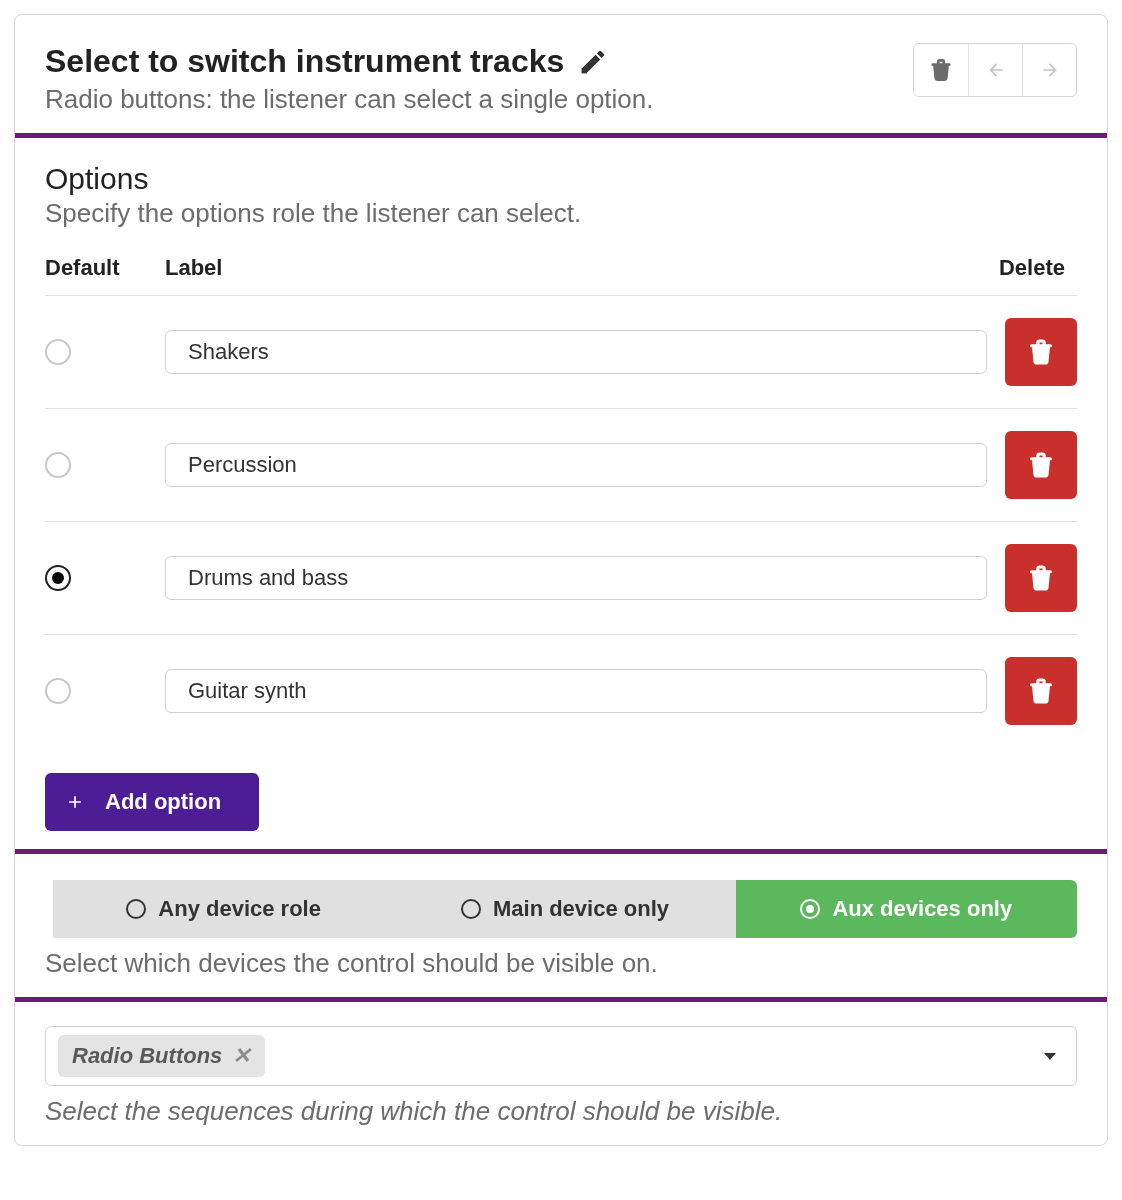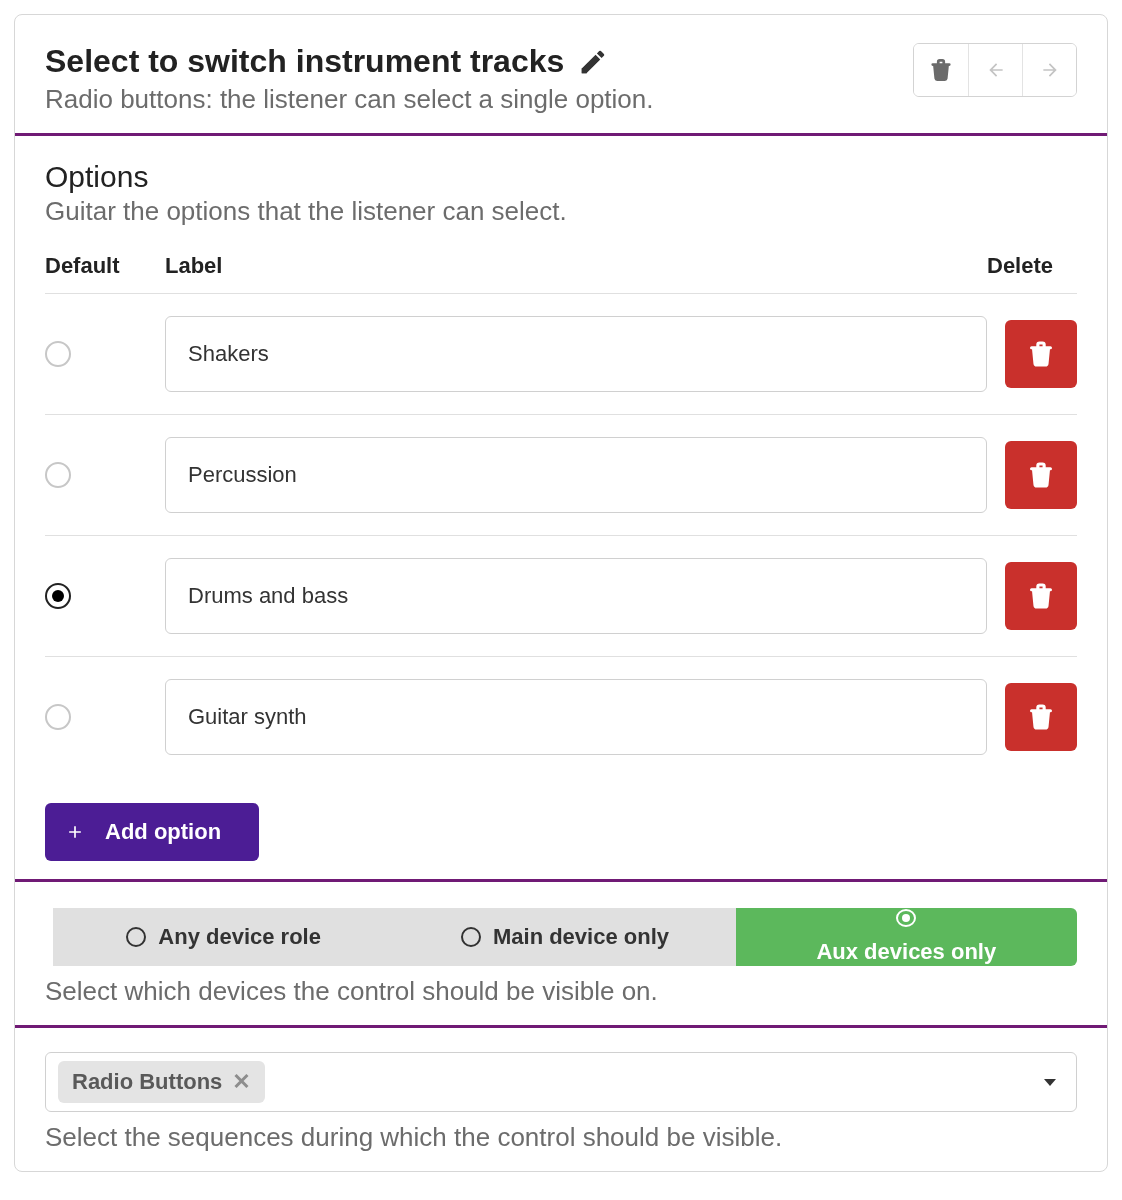--- a/index.html
+++ b/index.html
@@ -13,23 +13,23 @@
   }
   .panel {
     width: 1094px;
     border: 1px solid #d7d7d7;
     border-radius: 8px;
     overflow: hidden;
     margin: 0 auto;
   }
   .section {
     padding: 24px 30px 18px 30px;
-    border-bottom: 3px solid #701a75;
-  }
-  .section:last-child { border-bottom:none; }
+    border-bottom: 5px solid #701a75;
+  }
+  .section:last-child { border-bottom:none;font-style:italic; }
   .header-row {
     display:flex;
     justify-content:space-between;
     align-items:flex-start;
   }
   .title-block { flex:1; }
   .title {
     font-size: 32px;
     font-weight: 700;
     color:#222;
@@ -79,38 +79,38 @@
     align-items:center;
     gap:0;
   }
   .opt-head {
     font-size:22px;
     font-weight:700;
     color:#222;
     padding-bottom:14px;
     border-bottom:1px solid #e0e0e0;
   }
-  .opt-head .col-delete { text-align:left; }
+  .opt-head .col-delete { text-align:center; }
   .opt-row {
     padding:22px 0;
     border-bottom:1px solid #e0e0e0;
   }
   .opt-row:last-of-type { border-bottom:none; }
   .radio {
     width:26px;height:26px;border:2px solid #c7c7c7;border-radius:50%;
     background:#fff; display:inline-flex;align-items:center;justify-content:center;
     cursor:pointer;
   }
   .radio.checked { border-color:#222; }
   .radio.checked::after {
     content:""; width:12px;height:12px;border-radius:50%;background:#000;
   }
   .label-input {
     width:100%;
-    height:76px;
+    height:44px;
     border:1px solid #d0d0d0;
     border-radius:6px;
     font-size:22px;
     padding:0 22px;
     color:#333;
   }
   .del-btn {
     width:72px;height:68px;
     background:#c9302c;
     border:none;border-radius:6px;
@@ -149,21 +149,20 @@
     height:58px;
     font-size:22px;
     font-weight:700;
     color:#333;
     display:flex;align-items:center;justify-content:center;gap:12px;
     cursor:pointer;
   }
   .seg .seg-btn.selected {
     background:#5cb85c;
     color:#fff;
-    flex-direction:column;
   }
   .seg .seg-btn .ring {
     width:20px;height:20px;border:2.6px solid currentColor;border-radius:50%;
     display:inline-flex;align-items:center;justify-content:center;
   }
   .seg .seg-btn.selected .ring::after {
     content:"";width:8px;height:8px;border-radius:50%;background:currentColor;
   }
   .section.seg-section { padding-top:22px; padding-bottom:18px; }
   .help-text { margin-top:10px; }
@@ -230,21 +229,21 @@
                 <path d="M4 11h12.17l-5.59-5.59L12 4l8 8-8 8-1.41-1.41L16.17 13H4v-2z"></path>
               </svg>
           </span>
         </button>
       </div>
     </div>
   </div>
 
   <div class="section">
     <h3 class="options-title">Options</h3>
-    <div class="subtitle">Guitar the options that the listener can select.</div>
+    <div class="subtitle">Specify the options role the listener can select.</div>
 
     <div class="opt-table">
       <div class="opt-head">
         <span>Default</span>
         <span>Label</span>
         <span class="col-delete">Delete</span>
       </div>
       <div id="opt-rows">
           <div class="opt-row">
             <span class="radio"></span>

